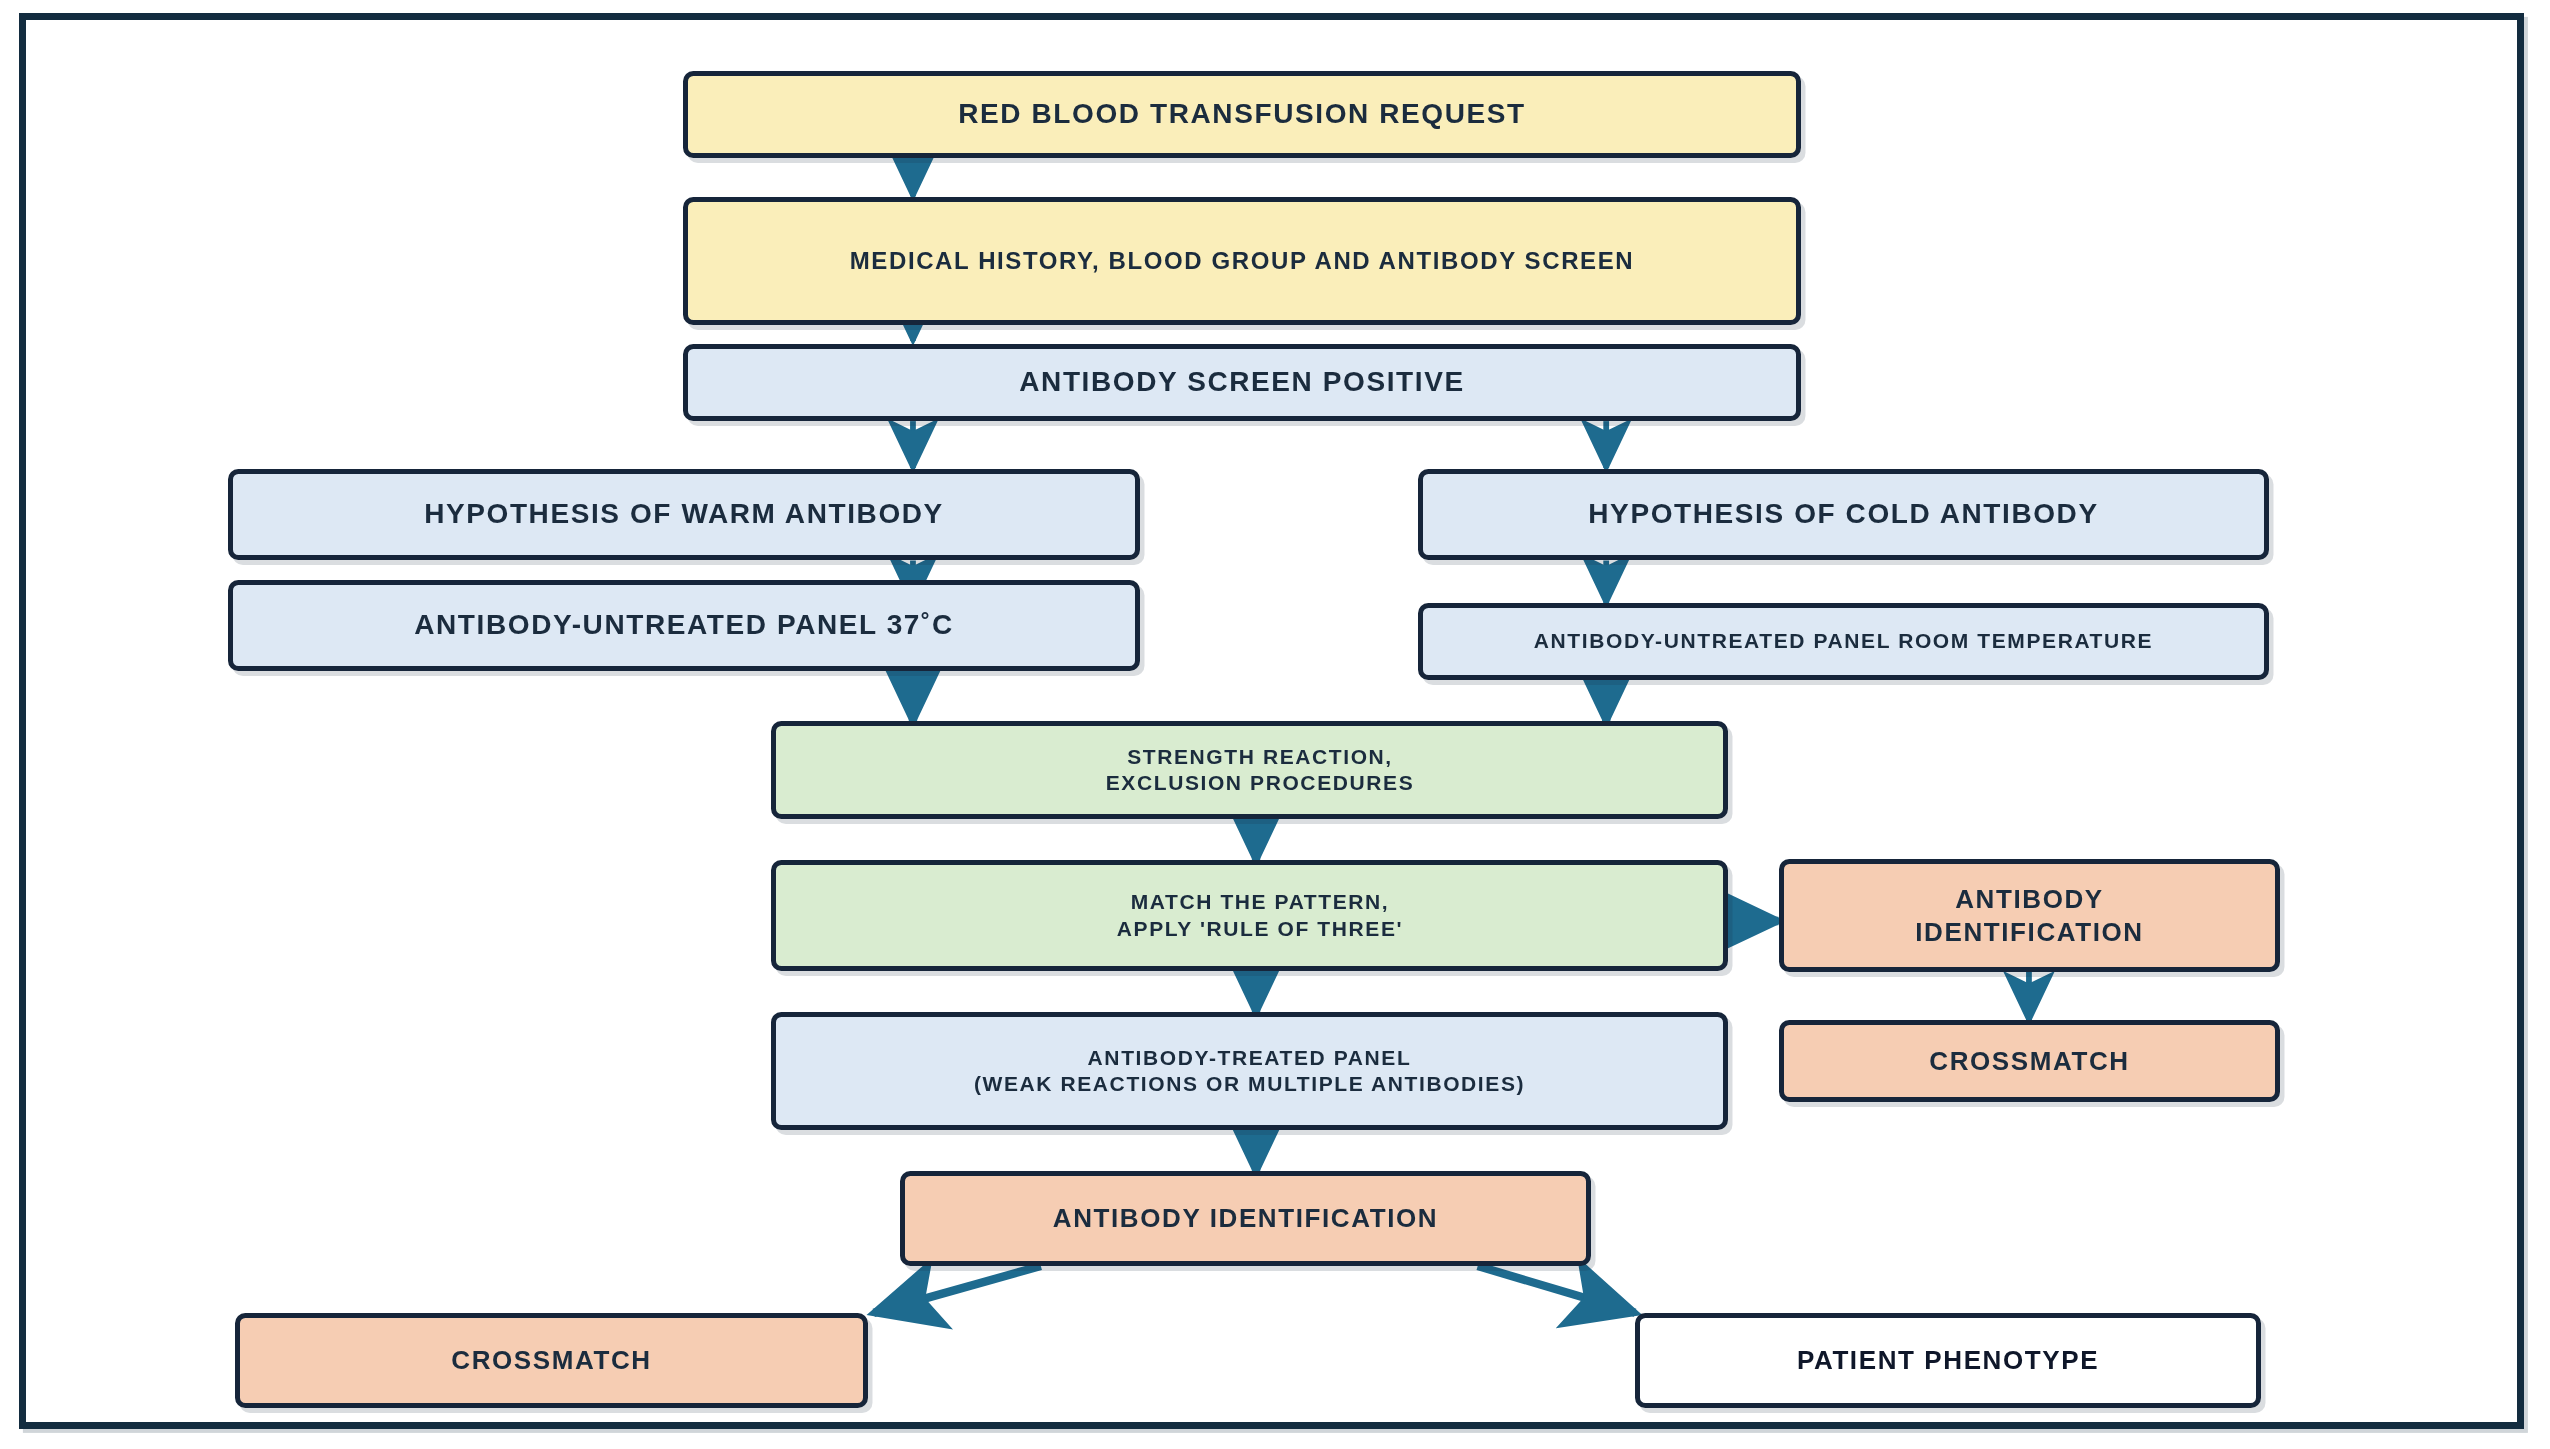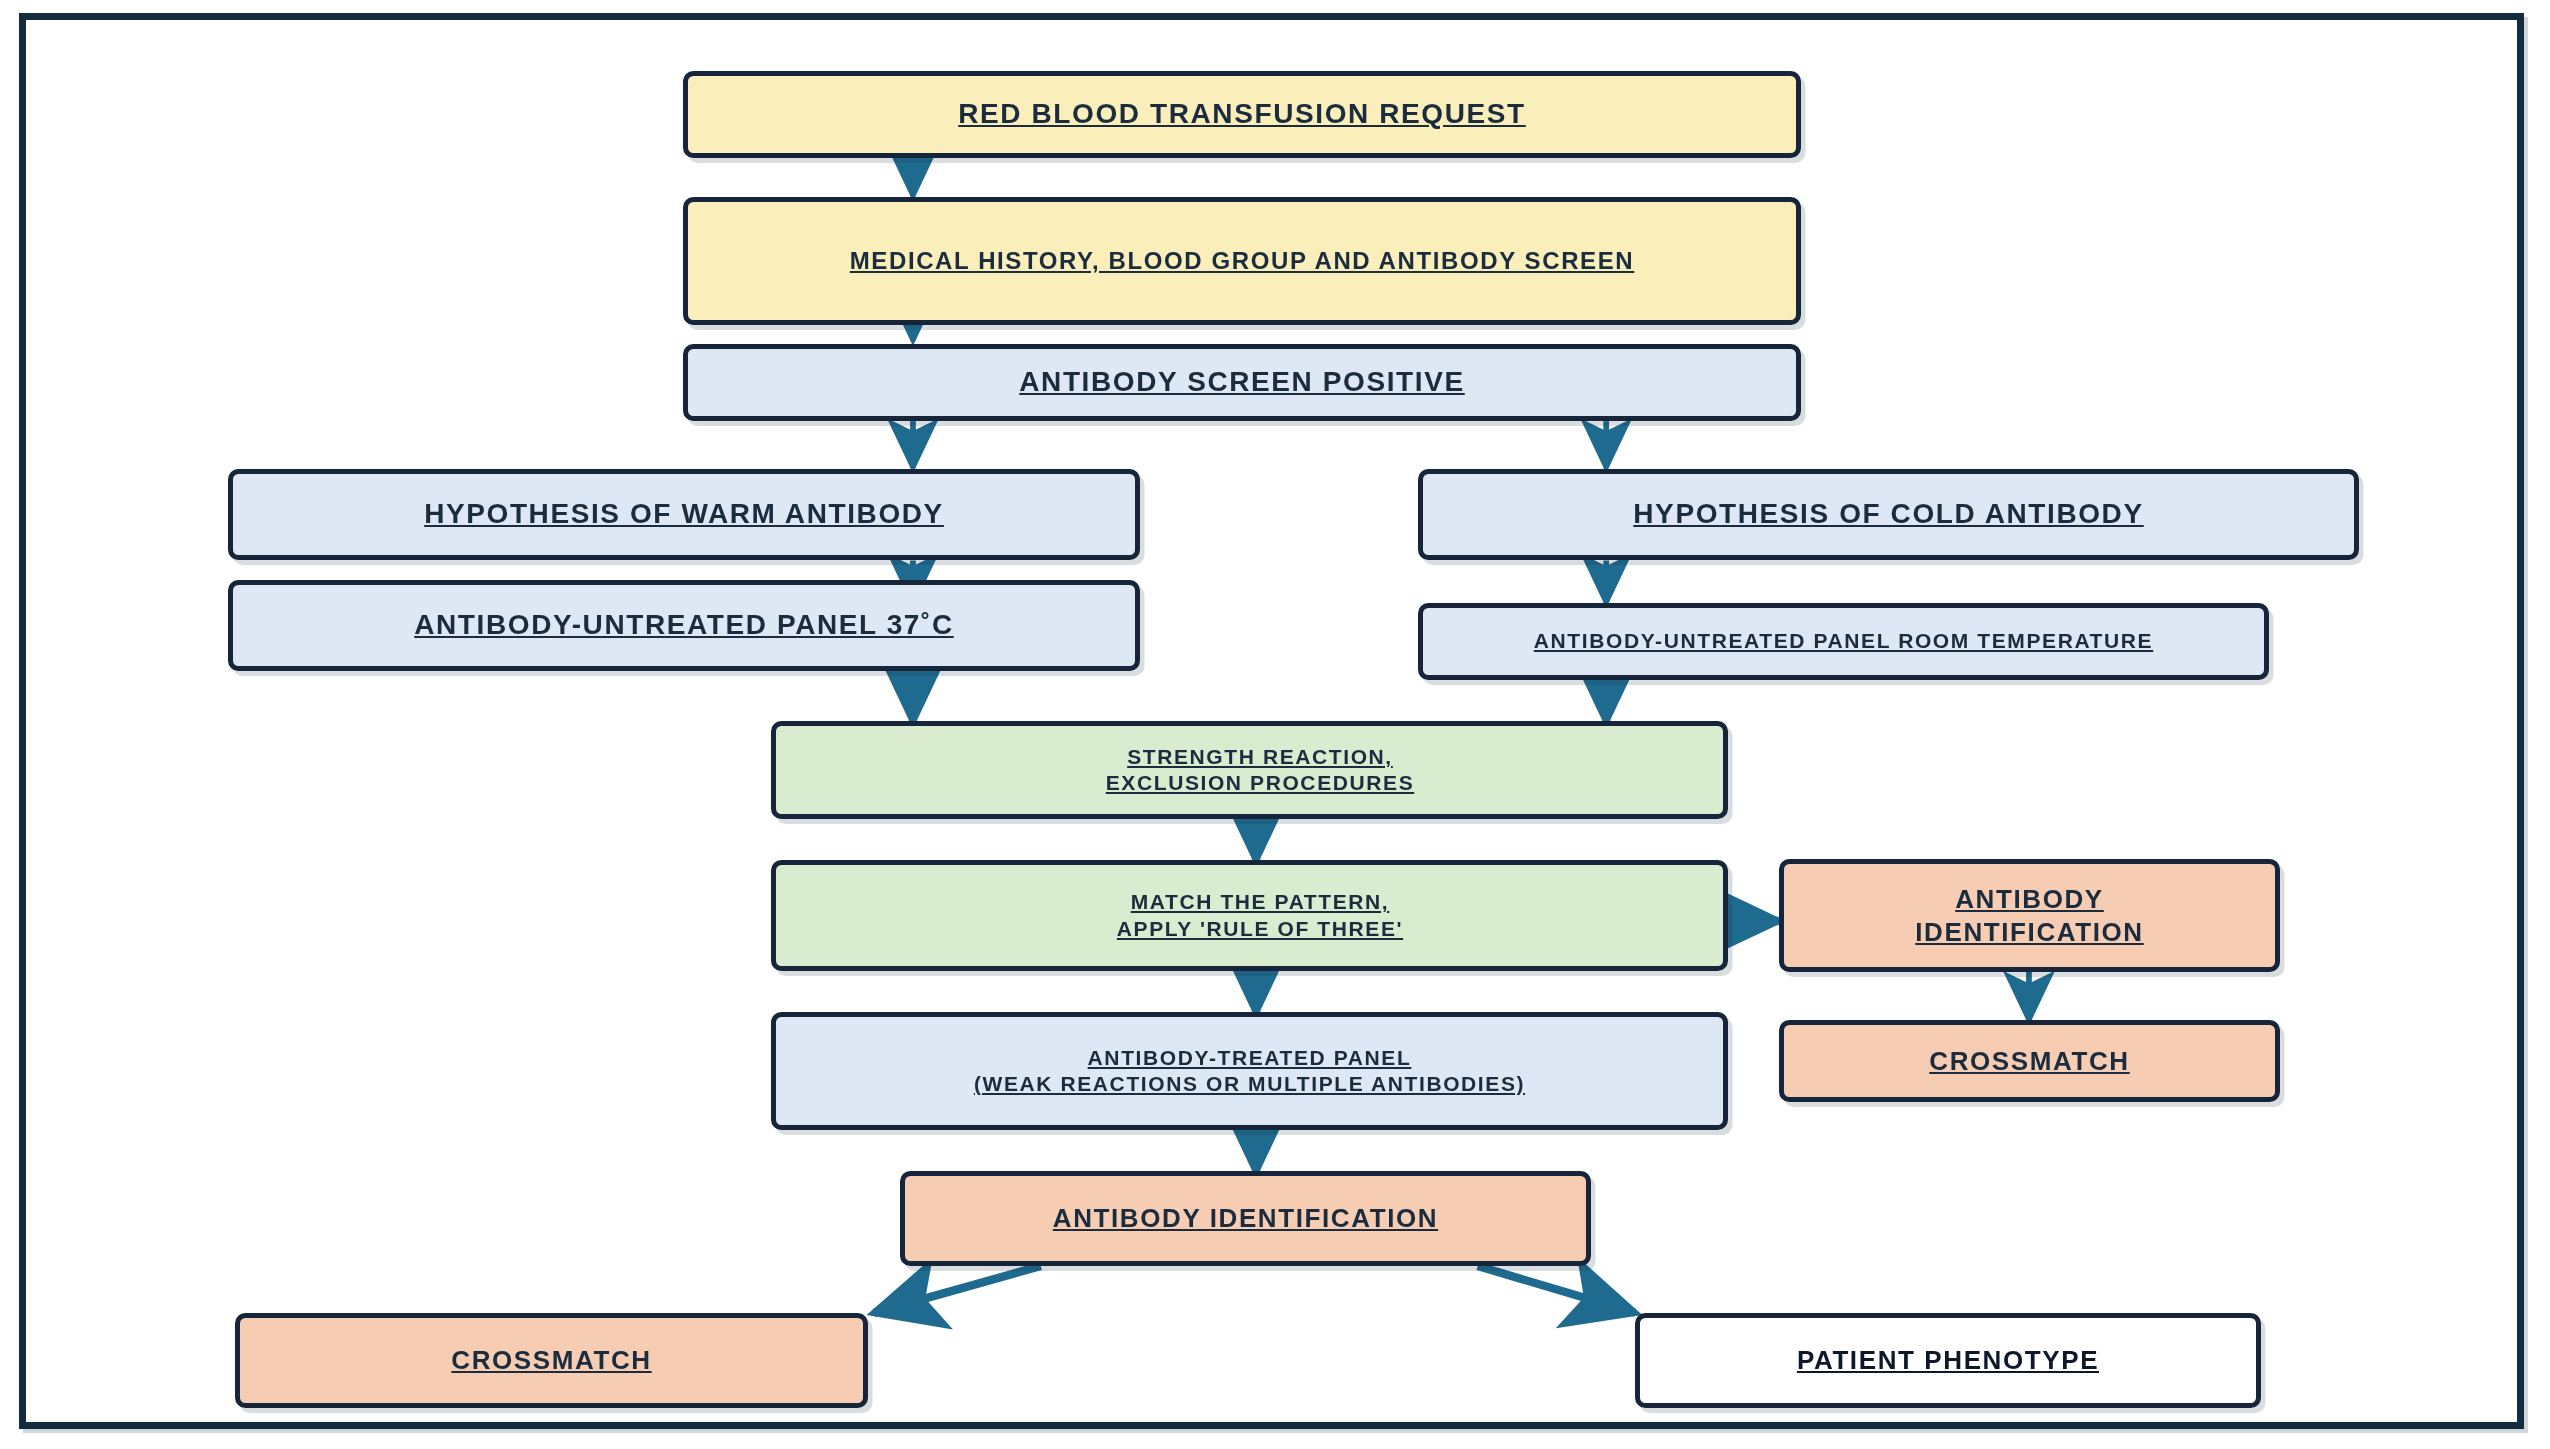--- a/index.html
+++ b/index.html
@@ -39,21 +39,20 @@
     align-items: center;
     justify-content: center;
     text-align: center;
     color: #1b2c3e;
     letter-spacing: 1.6px;
     line-height: 1.24;
     font-weight: 700;
     box-shadow: 4.5px 5.1px 0 rgba(27,44,62,0.16);
     padding: 0 9px;
     white-space: pre-line;
-    text-decoration: underline;
   }
   .fill-yellow { background: #faeeba; }
   .fill-blue   { background: #dde8f4; }
   .fill-green  { background: #d9ecd0; padding-left: 30px; }
   .fill-orange { background: #f6cdb3; }
   .fill-white  { background: #ffffff; color:#0f172a;text-align:right; }
 
   .fs-xl { font-size: 28px; }
   .fs-lg { font-size: 26px; }
   .fs-md { font-size: 24px; }
@@ -124,21 +123,21 @@
   </svg>
 
   <div class="node fill-yellow fs-xl" style="left:683px; top:71px; width:1118px; height:87px;">RED BLOOD TRANSFUSION REQUEST</div>
 
   <div class="node fill-yellow fs-md" style="left:683px; top:197px; width:1118px; height:128px;">MEDICAL HISTORY, BLOOD GROUP AND ANTIBODY SCREEN</div>
 
   <div class="node fill-blue fs-xl" style="left:683px; top:344px; width:1118px; height:77px;">ANTIBODY SCREEN POSITIVE</div>
 
   <div class="node fill-blue fs-xl" style="left:228px; top:469px; width:912px; height:91px;">HYPOTHESIS OF WARM ANTIBODY</div>
 
-  <div class="node fill-blue fs-xl" style="left:1418px; top:469px; width:941px; height:91px;">HYPOTHESIS OF COLD ANTIBODY</div>
+  <div class="node fill-blue fs-xl" style="left:1418px; top:469px; width:851px; height:91px;">HYPOTHESIS OF COLD ANTIBODY</div>
 
   <div class="node fill-blue fs-xl" style="left:228px; top:580px; width:912px; height:91px;">ANTIBODY-UNTREATED PANEL 37˚C</div>
 
   <div class="node fill-blue fs-sm" style="left:1418px; top:603px; width:851px; height:77px;">ANTIBODY-UNTREATED PANEL ROOM TEMPERATURE</div>
 
   <div class="node fill-green fs-sm" style="left:771px; top:721px; width:957px; height:98px;">STRENGTH REACTION,
 EXCLUSION PROCEDURES</div>
 
   <div class="node fill-green fs-sm" style="left:771px; top:860px; width:957px; height:111px;">MATCH THE PATTERN,
 APPLY 'RULE OF THREE'</div>

